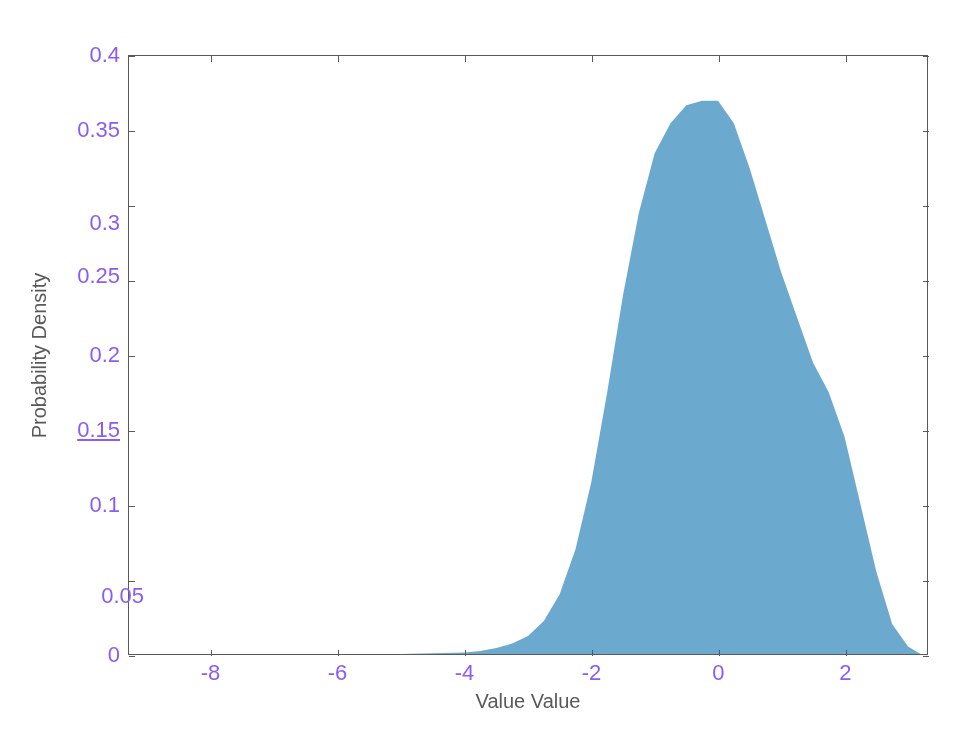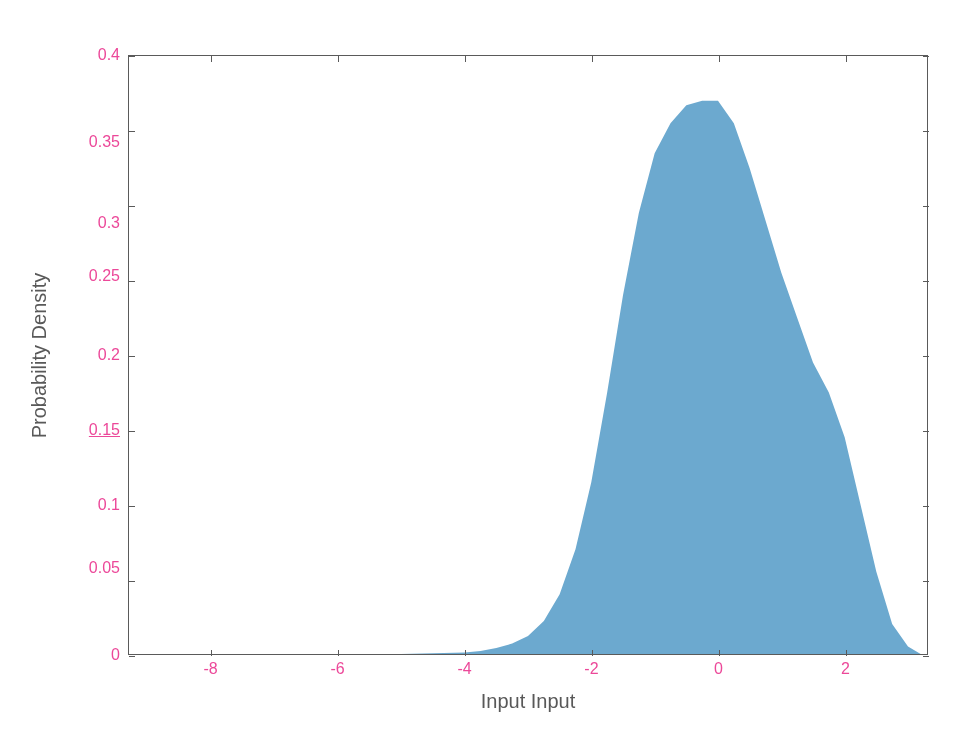--- a/index.html
+++ b/index.html
@@ -27,22 +27,22 @@
     overflow: visible;
   }
   svg.density {
     position: absolute;
     left: 0; top: 0;
     width: 100%;
     height: 100%;
   }
   .tick {
     position: absolute;
-    font-size: 16px;
-    color: #ec4899;
+    font-size: 22px;
+    color: #8b5cf6;
   }
   .tick.x {
     top: 660px;
     transform: translateX(-50%);
   }
   .tick.y {
     left: 120px;
     transform: translate(-100%, -50%);
     text-align: right;
   }
@@ -124,29 +124,29 @@
   <div id="x-ticks">
       <div class="tick x" style="left: 210.54px;">-8</div>
       <div class="tick x" style="left: 337.524px;">-6</div>
       <div class="tick x" style="left: 464.508px;">-4</div>
       <div class="tick x" style="left: 591.492px;">-2</div>
       <div class="tick x" style="left: 718.476px;">0</div>
       <div class="tick x" style="left: 845.46px;">2</div>
     </div>
   <div id="y-ticks">
       <div class="tick y" style="top: 655px;">0</div>
-      <div class="tick y" style="top: 568px;">0.05</div>
+      <div class="tick y" style="top: 596px; margin-left: 24px;">0.05</div>
       <div class="tick y" style="top: 505px;">0.1</div>
       <div class="tick y" style="top: 430px; text-decoration: underline;">0.15</div>
       <div class="tick y" style="top: 355px;">0.2</div>
       <div class="tick y" style="top: 276px;">0.25</div>
       <div class="tick y" style="top: 223px;">0.3</div>
-      <div class="tick y" style="top: 130px; margin-top: 12px;">0.35</div>
+      <div class="tick y" style="top: 130px;">0.35</div>
       <div class="tick y" style="top: 55px;">0.4</div>
     </div>
 
   <div class="axis-label x">
-    <span>Input Input</span>
+    <span>Value Value</span>
   </div>
   <div class="axis-label y">
     <span>Probability Density</span>
   </div>
 </div>
 
 </body></html>

